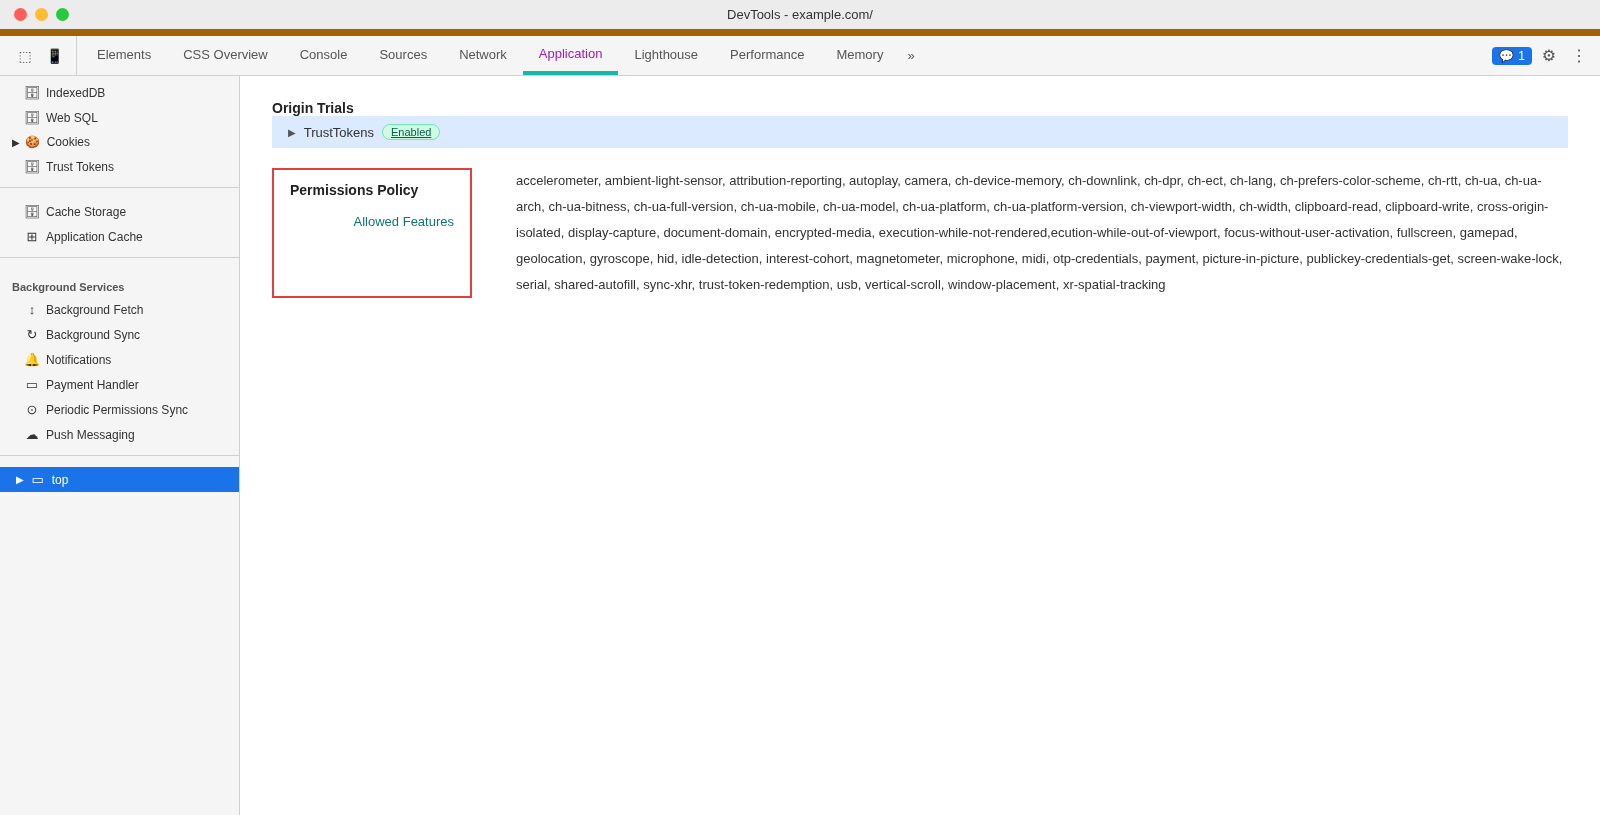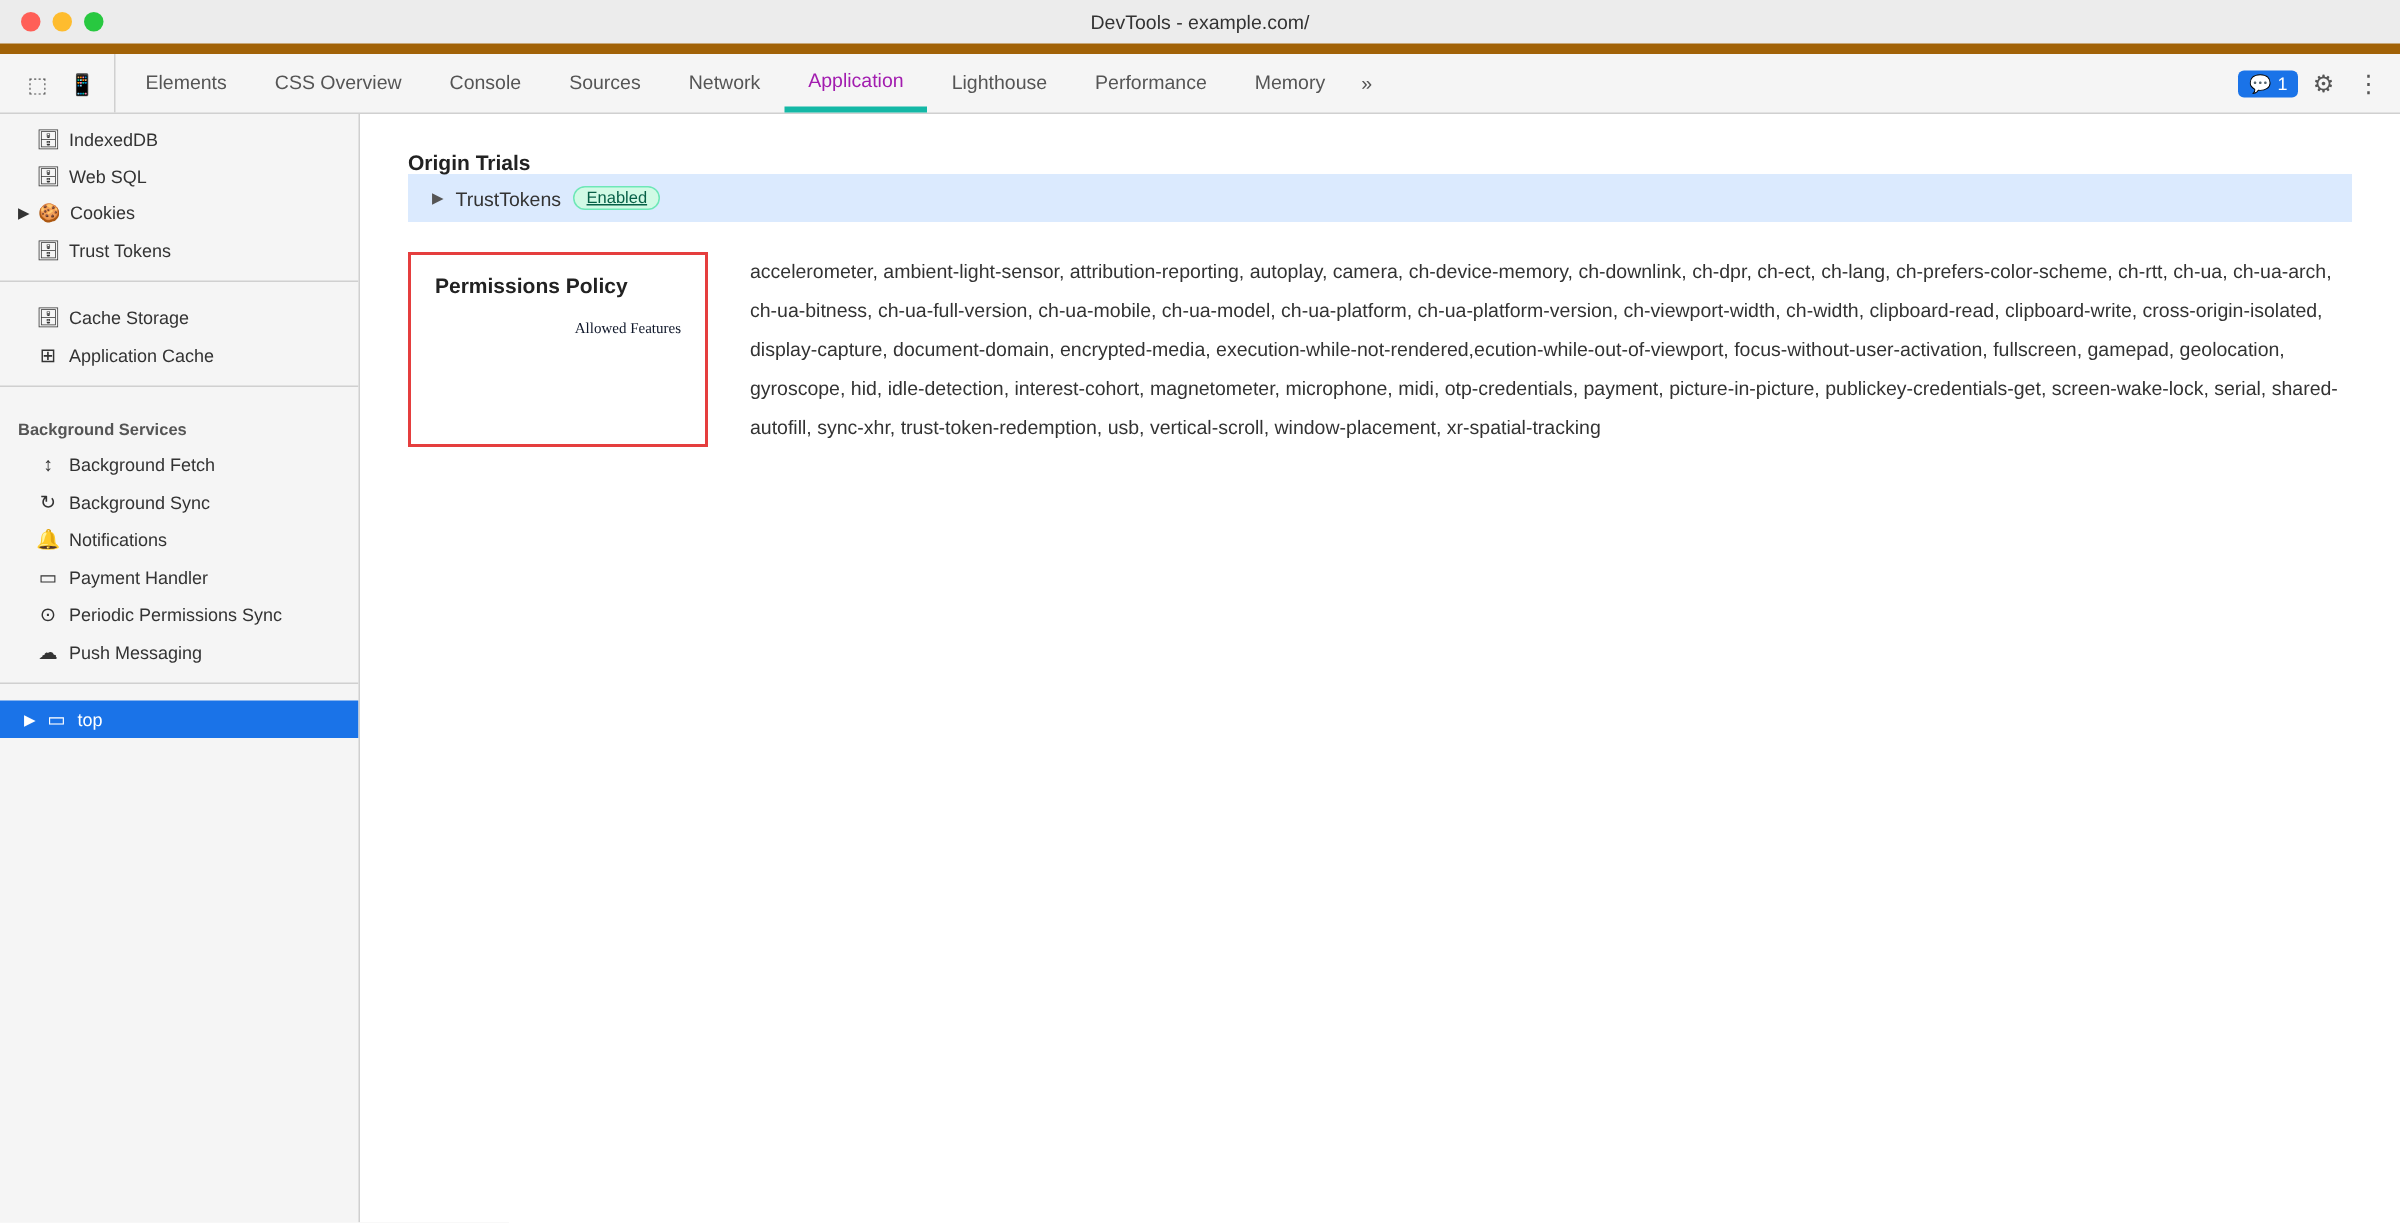--- a/index.html
+++ b/index.html
@@ -208,40 +208,39 @@
       color: #065f46;
       font-size: 11px;
       border-radius: 10px;
       padding: 1px 8px;
       text-decoration: underline;
     }
 
     
     .permissions-section {
       display: flex;
-      gap: 0;
+      gap: 16px;
       margin-bottom: 20px;
     }
     .permissions-box {
       border: 2px solid #e53e3e;
       padding: 12px 16px;
       min-width: 200px;
       flex-shrink: 0;
     }
     .permissions-title {
       font-size: 14px;
       font-weight: 700;
       color: #222;
       margin-bottom: 16px;
     }
     .allowed-features-label {
-      font-size: 10px;
-      color: #0f172a;
+      font-size: 13px;
+      color: #0f766e;
       text-align: right;
-      font-family: Liberation Serif, serif;
     }
     .permissions-features {
       flex: 1;
       padding-left: 28px;
       font-size: 13px;
       color: #333;
       line-height: 2.0;
     }
   </style>
 </head>

